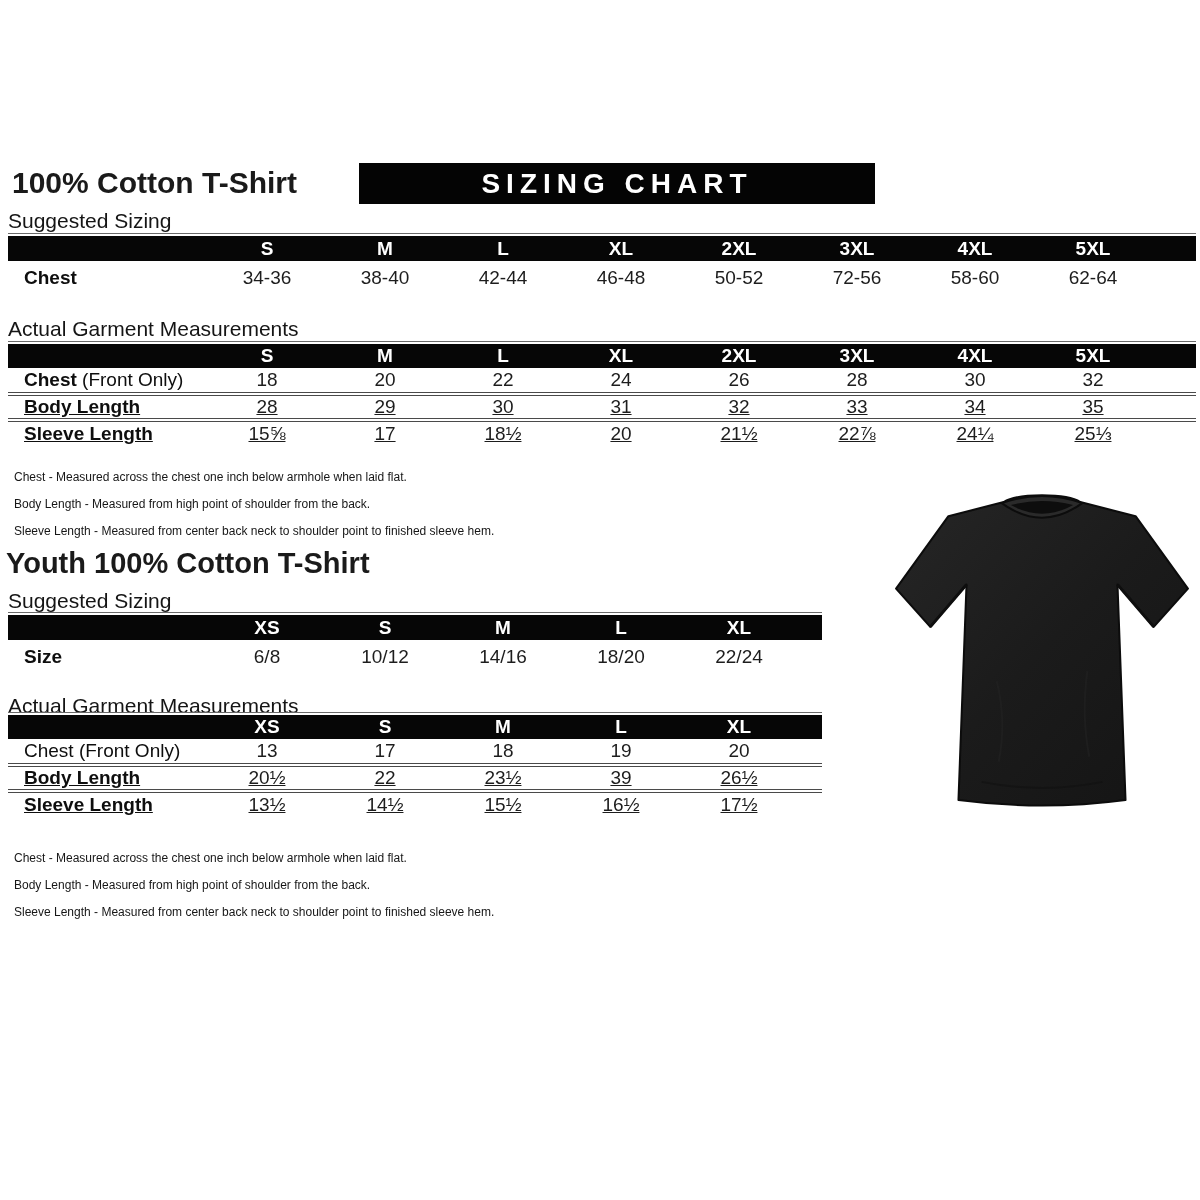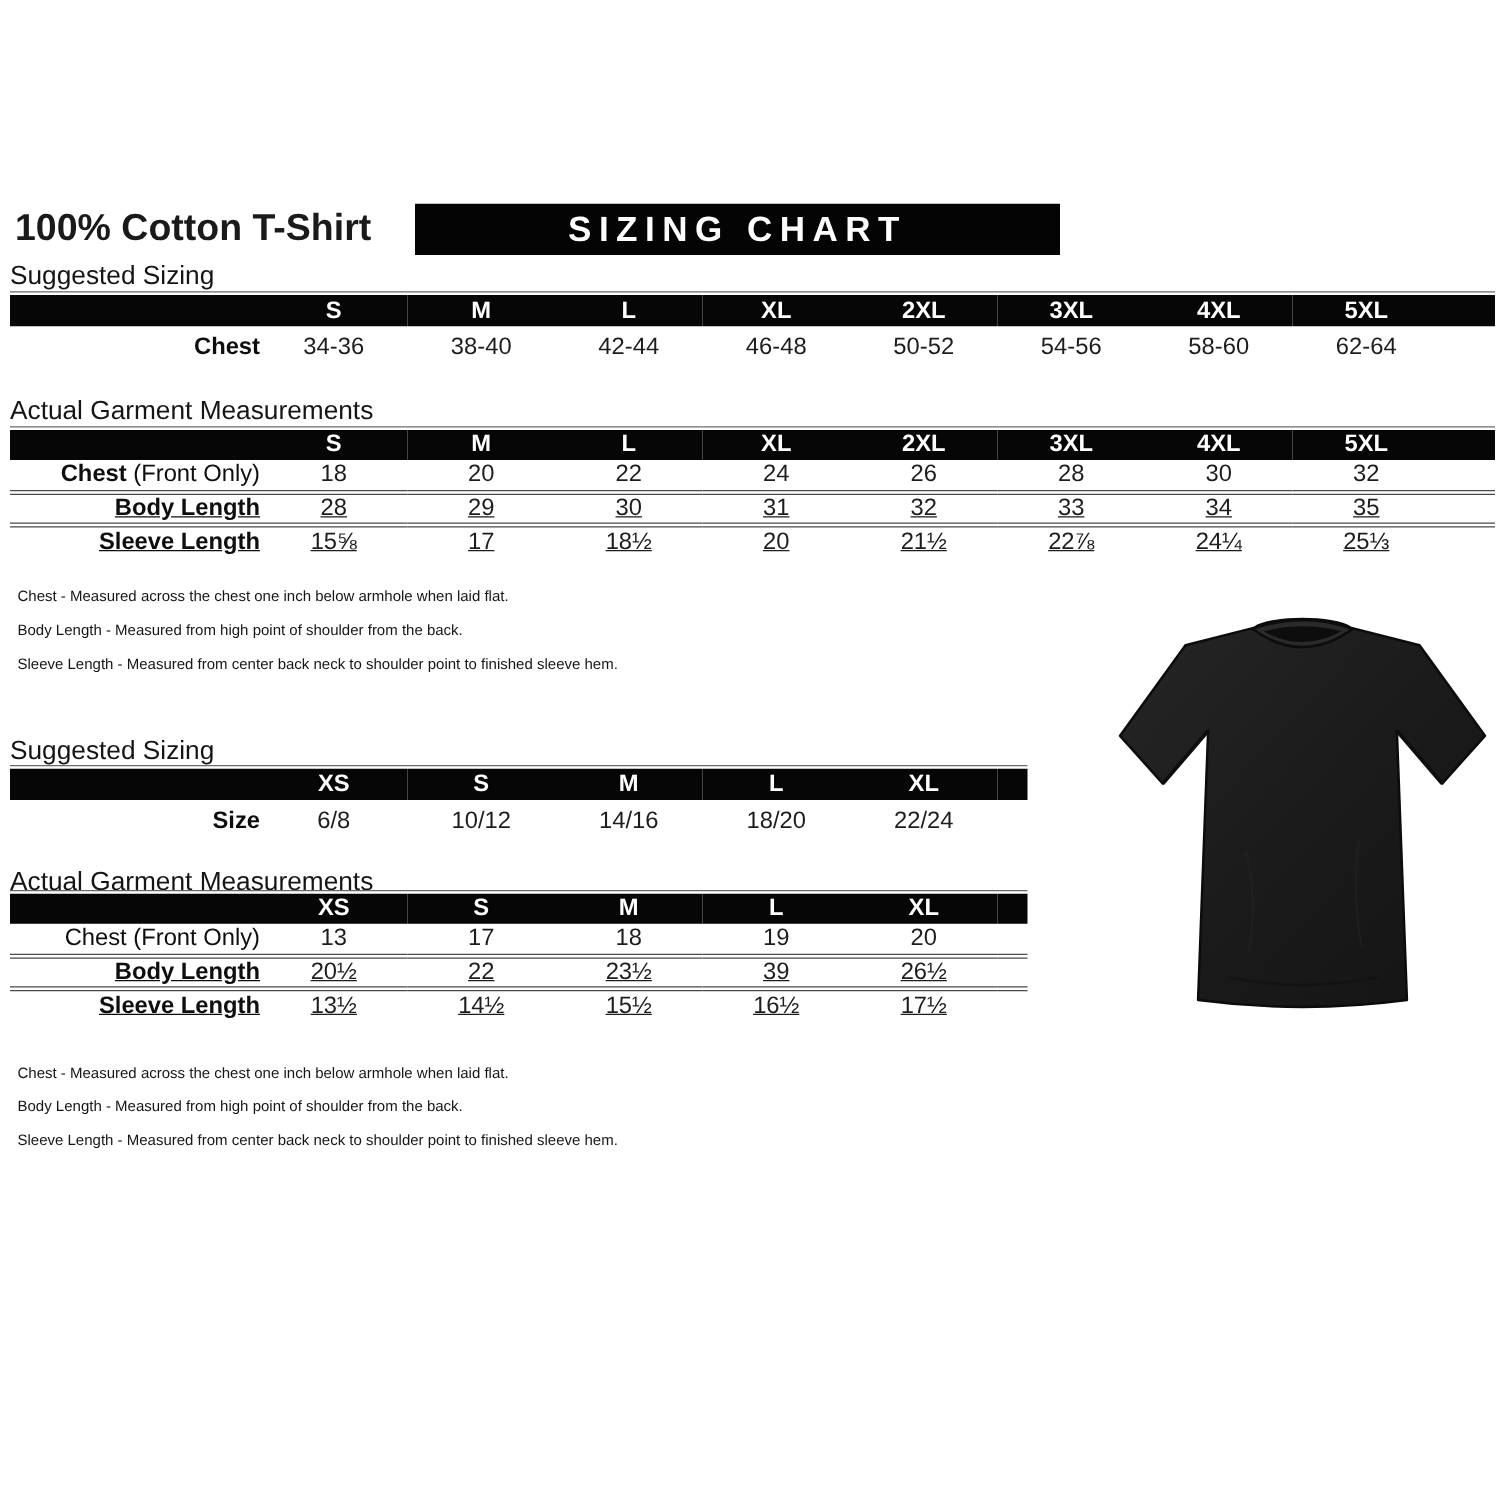--- a/index.html
+++ b/index.html
@@ -18,33 +18,33 @@
   table.sz{border-collapse:collapse;table-layout:fixed;}
   table.sz th{
     background:#060606;color:#ffffff;font-size:19px;font-weight:bold;
     padding:0;text-align:center;
   }
   table.sz thead tr{height:25px;}
   table.sz.meas thead tr{height:24px;}
   table.sz tbody tr{height:33px;}
   table.sz.meas tbody tr{height:26px;}
   table.sz td{font-size:19px;text-align:center;color:#1d1d1d;padding:0;}
-  table.sz td.lbl{text-align:right;padding-left:16px;font-weight:bold;color:#0e0e0e;white-space:nowrap;}
+  table.sz td.lbl{text-align:left;padding-left:16px;font-weight:bold;color:#0e0e0e;white-space:nowrap;}
   table.sz td.lbl .suffix{font-weight:normal;margin-top:16px;}
   table.sz td.lbl.normal{font-weight:normal;}
   table.sz.meas tbody tr + tr td{border-top:4px double #4a4a4a;text-decoration:underline;}
   .notes div{font-size:12px;line-height:27px;color:#161616;white-space:nowrap;}
 </style>
 </head>
 <body>
 
 <div class="page">
 
   <div class="abs title" style="left:12px;top:166px;">100% Cotton T-Shirt</div>
-  <div class="abs banner" style="left:332px;top:163px;width:516px;height:41px;">
+  <div class="abs banner" style="left:359px;top:163px;width:516px;height:41px;">
     <span>SIZING CHART</span>
   </div>
 
   <div class="abs sec-label" style="left:8px;top:209px;">Suggested Sizing</div>
   <div class="abs rule" style="left:8px;top:233px;width:1188px;"></div>
   <table class="abs sz" style="left:8px;top:236px;">
     <colgroup>
       <col style="width:200px">
         <col style="width:118px">
         <col style="width:118px">
@@ -71,21 +71,21 @@
       </tr>
     </thead>
     <tbody>
       <tr>
         <td class="lbl">Chest</td>
         <td>34-36</td>
         <td>38-40</td>
         <td>42-44</td>
         <td>46-48</td>
         <td>50-52</td>
-        <td>54-56</td>
+        <td>72-56</td>
         <td>58-60</td>
         <td>62-64</td>
         <td></td>
       </tr>
     </tbody>
   </table>
 
   <div class="abs sec-label" style="left:8px;top:317px;">Actual Garment Measurements</div>
   <div class="abs rule" style="left:8px;top:341px;width:1188px;"></div>
   <table class="abs sz meas" style="left:8px;top:344px;">
@@ -154,20 +154,21 @@
       </tr>
     </tbody>
   </table>
 
   <div class="abs notes" style="left:14px;top:464px;">
     <div>Chest - Measured across the chest one inch below armhole when laid flat.</div>
     <div>Body Length - Measured from high point of shoulder from the back.</div>
     <div>Sleeve Length - Measured from center back neck to shoulder point to finished sleeve hem.</div>
   </div>
 
+  <div class="abs title" style="left:6px;top:547px;font-size:29px;">Youth 100% Cotton T-Shirt</div>
 
   <div class="abs sec-label" style="left:8px;top:589px;">Suggested Sizing</div>
   <div class="abs rule" style="left:8px;top:612px;width:814px;"></div>
   <table class="abs sz" style="left:8px;top:615px;">
     <colgroup>
       <col style="width:200px">
         <col style="width:118px">
         <col style="width:118px">
         <col style="width:118px">
         <col style="width:118px">

